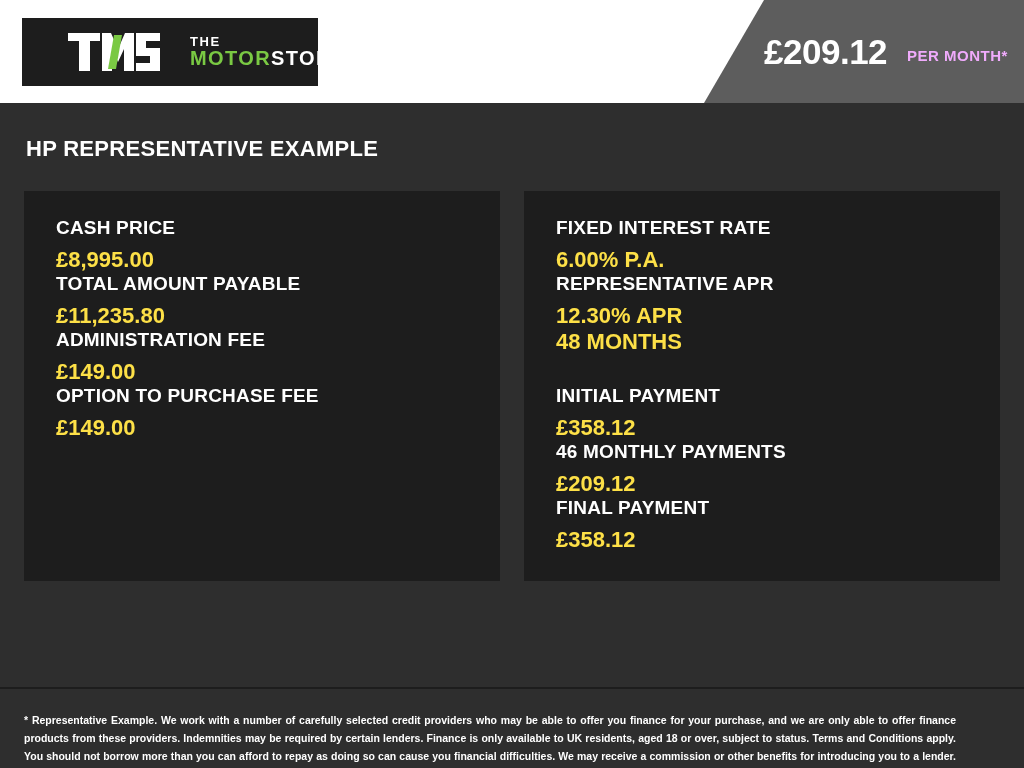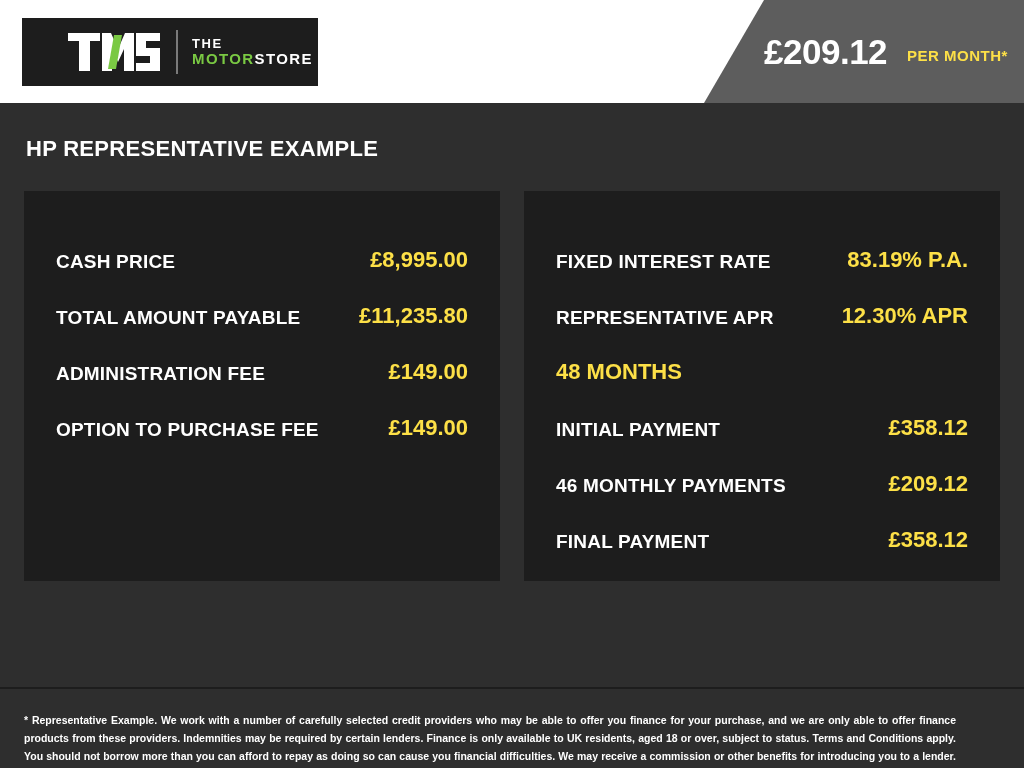--- a/index.html
+++ b/index.html
@@ -52,21 +52,21 @@
     margin-left: 14px;
     line-height: 1.05;
   }
   .logo-words .l1 {
     color: #ffffff;
     font-size: 13px;
     font-weight: bold;
     letter-spacing: 1.6px;
   }
   .logo-words .l2 {
-    font-size: 15px;
+    font-size: 20px;
     font-weight: bold;
     letter-spacing: 1.4px;
   }
   .logo-words .l2 .green { color: #7ac943; }
   .logo-words .l2 .white { color: #ffffff; }
 
   .price-banner {
     position: absolute;
     right: 0;
     top: 0;
@@ -80,21 +80,21 @@
     justify-content: center;
     padding-left: 44px;
   }
   .price-amount {
     color: #ffffff;
     font-size: 35px;
     font-weight: bold;
     letter-spacing: -0.5px;
   }
   .price-sub {
-    color: #fde047;
+    color: #f0abfc;
     font-size: 15px;
     font-weight: bold;
     letter-spacing: 0.5px;
     margin-left: 20px;
     position: relative;
     top: 4px;
   }
 
   
   .body-area {
@@ -122,24 +122,25 @@
     display: flex;
     gap: 24px;
   }
   .panel {
     width: 476px;
     background: #1d1d1d;
     padding: 26px 0 28px 0;
   }
   .row {
     display: flex;
-    align-items: flex-end;
+    align-items: flex-start;
     justify-content: space-between;
     padding: 0 32px;
     height: 56px;
+    flex-direction: column;
   }
   .row .label {
     color: #ffffff;
     font-size: 19px;
     font-weight: bold;
     letter-spacing: 0.2px;
     white-space: nowrap;
   }
   .row .value {
     color: #fde047;
@@ -222,21 +223,21 @@
         </div>
         <div class="row">
           <span class="label">OPTION TO PURCHASE FEE</span>
           <span class="value">£149.00</span>
         </div>
       </div>
 
       <div class="panel">
         <div class="row">
           <span class="label">FIXED INTEREST RATE</span>
-          <span class="value">83.19% P.A.</span>
+          <span class="value">6.00% P.A.</span>
         </div>
         <div class="row">
           <span class="label">REPRESENTATIVE APR</span>
           <span class="value">12.30% APR</span>
         </div>
         <div class="row">
           <span class="value">48 MONTHS</span>
         </div>
         <div class="row">
           <span class="label">INITIAL PAYMENT</span>

